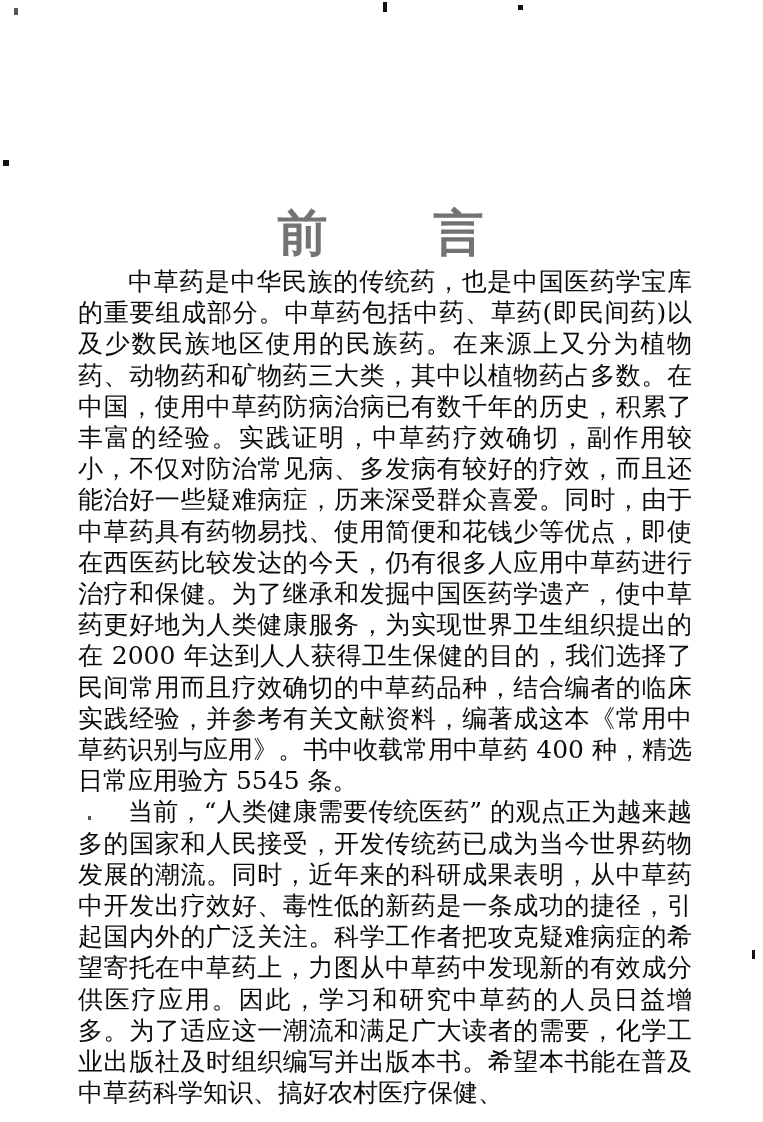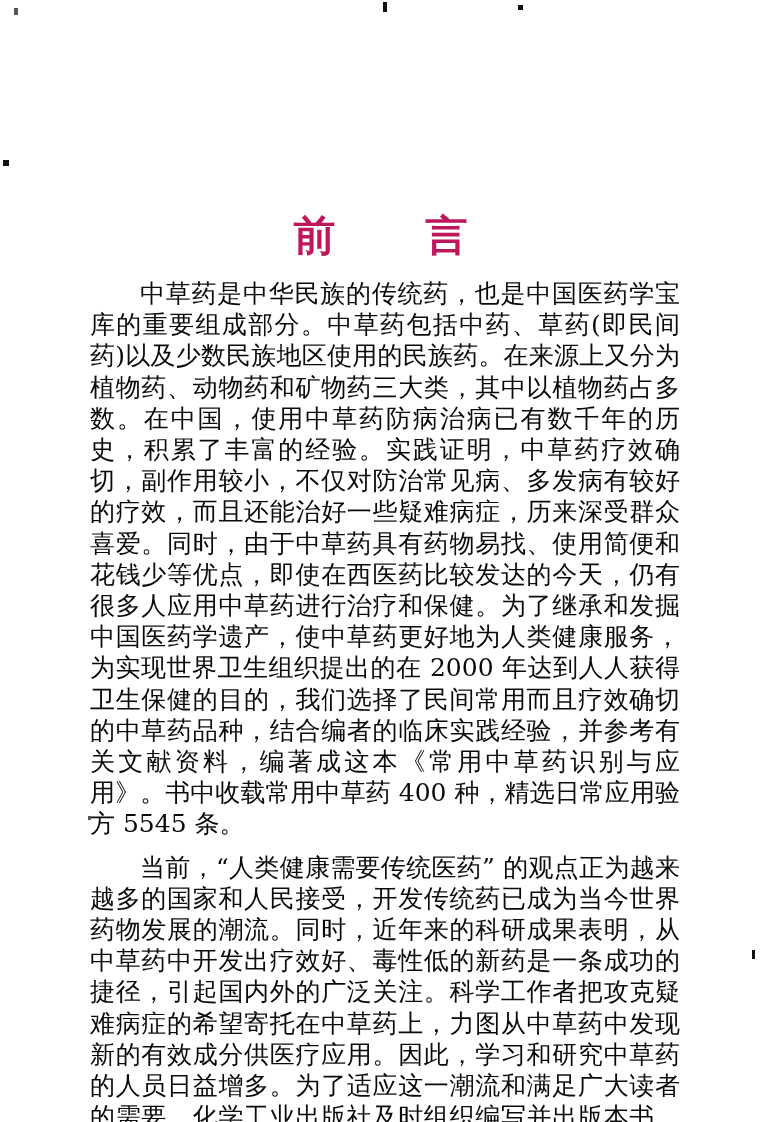--- a/index.html
+++ b/index.html
@@ -16,43 +16,43 @@
   }
   .page {
     position: relative;
     width: 763px;
     height: 1122px;
     background: #ffffff;
     overflow: hidden;
   }
   .title {
     position: absolute;
-    top: 208px;
+    top: 200px;
     left: 0;
     width: 100%;
     margin: 0;
     text-align: center;
-    font-size: 42px;
+    font-size: 50px;
     font-weight: bold;
     letter-spacing: 2px;
-    color: #be185d;
+    color: #737373;
   }
   .content {
     position: absolute;
     top: 266px;
     left: 78px;
     width: 614px;
     font-size: 25px;
     line-height: 31.2px;
     text-align: justify;
     text-justify: inter-character;
     color: #0a0a0a;
   }
   .content p {
-    margin: 12px;
+    margin: 0;
     padding: 0;
     text-indent: 2em;
   }
   .speck {
     position: absolute;
     background: #111111;
   }
   .speck.light {
     background: #555555;
   }

